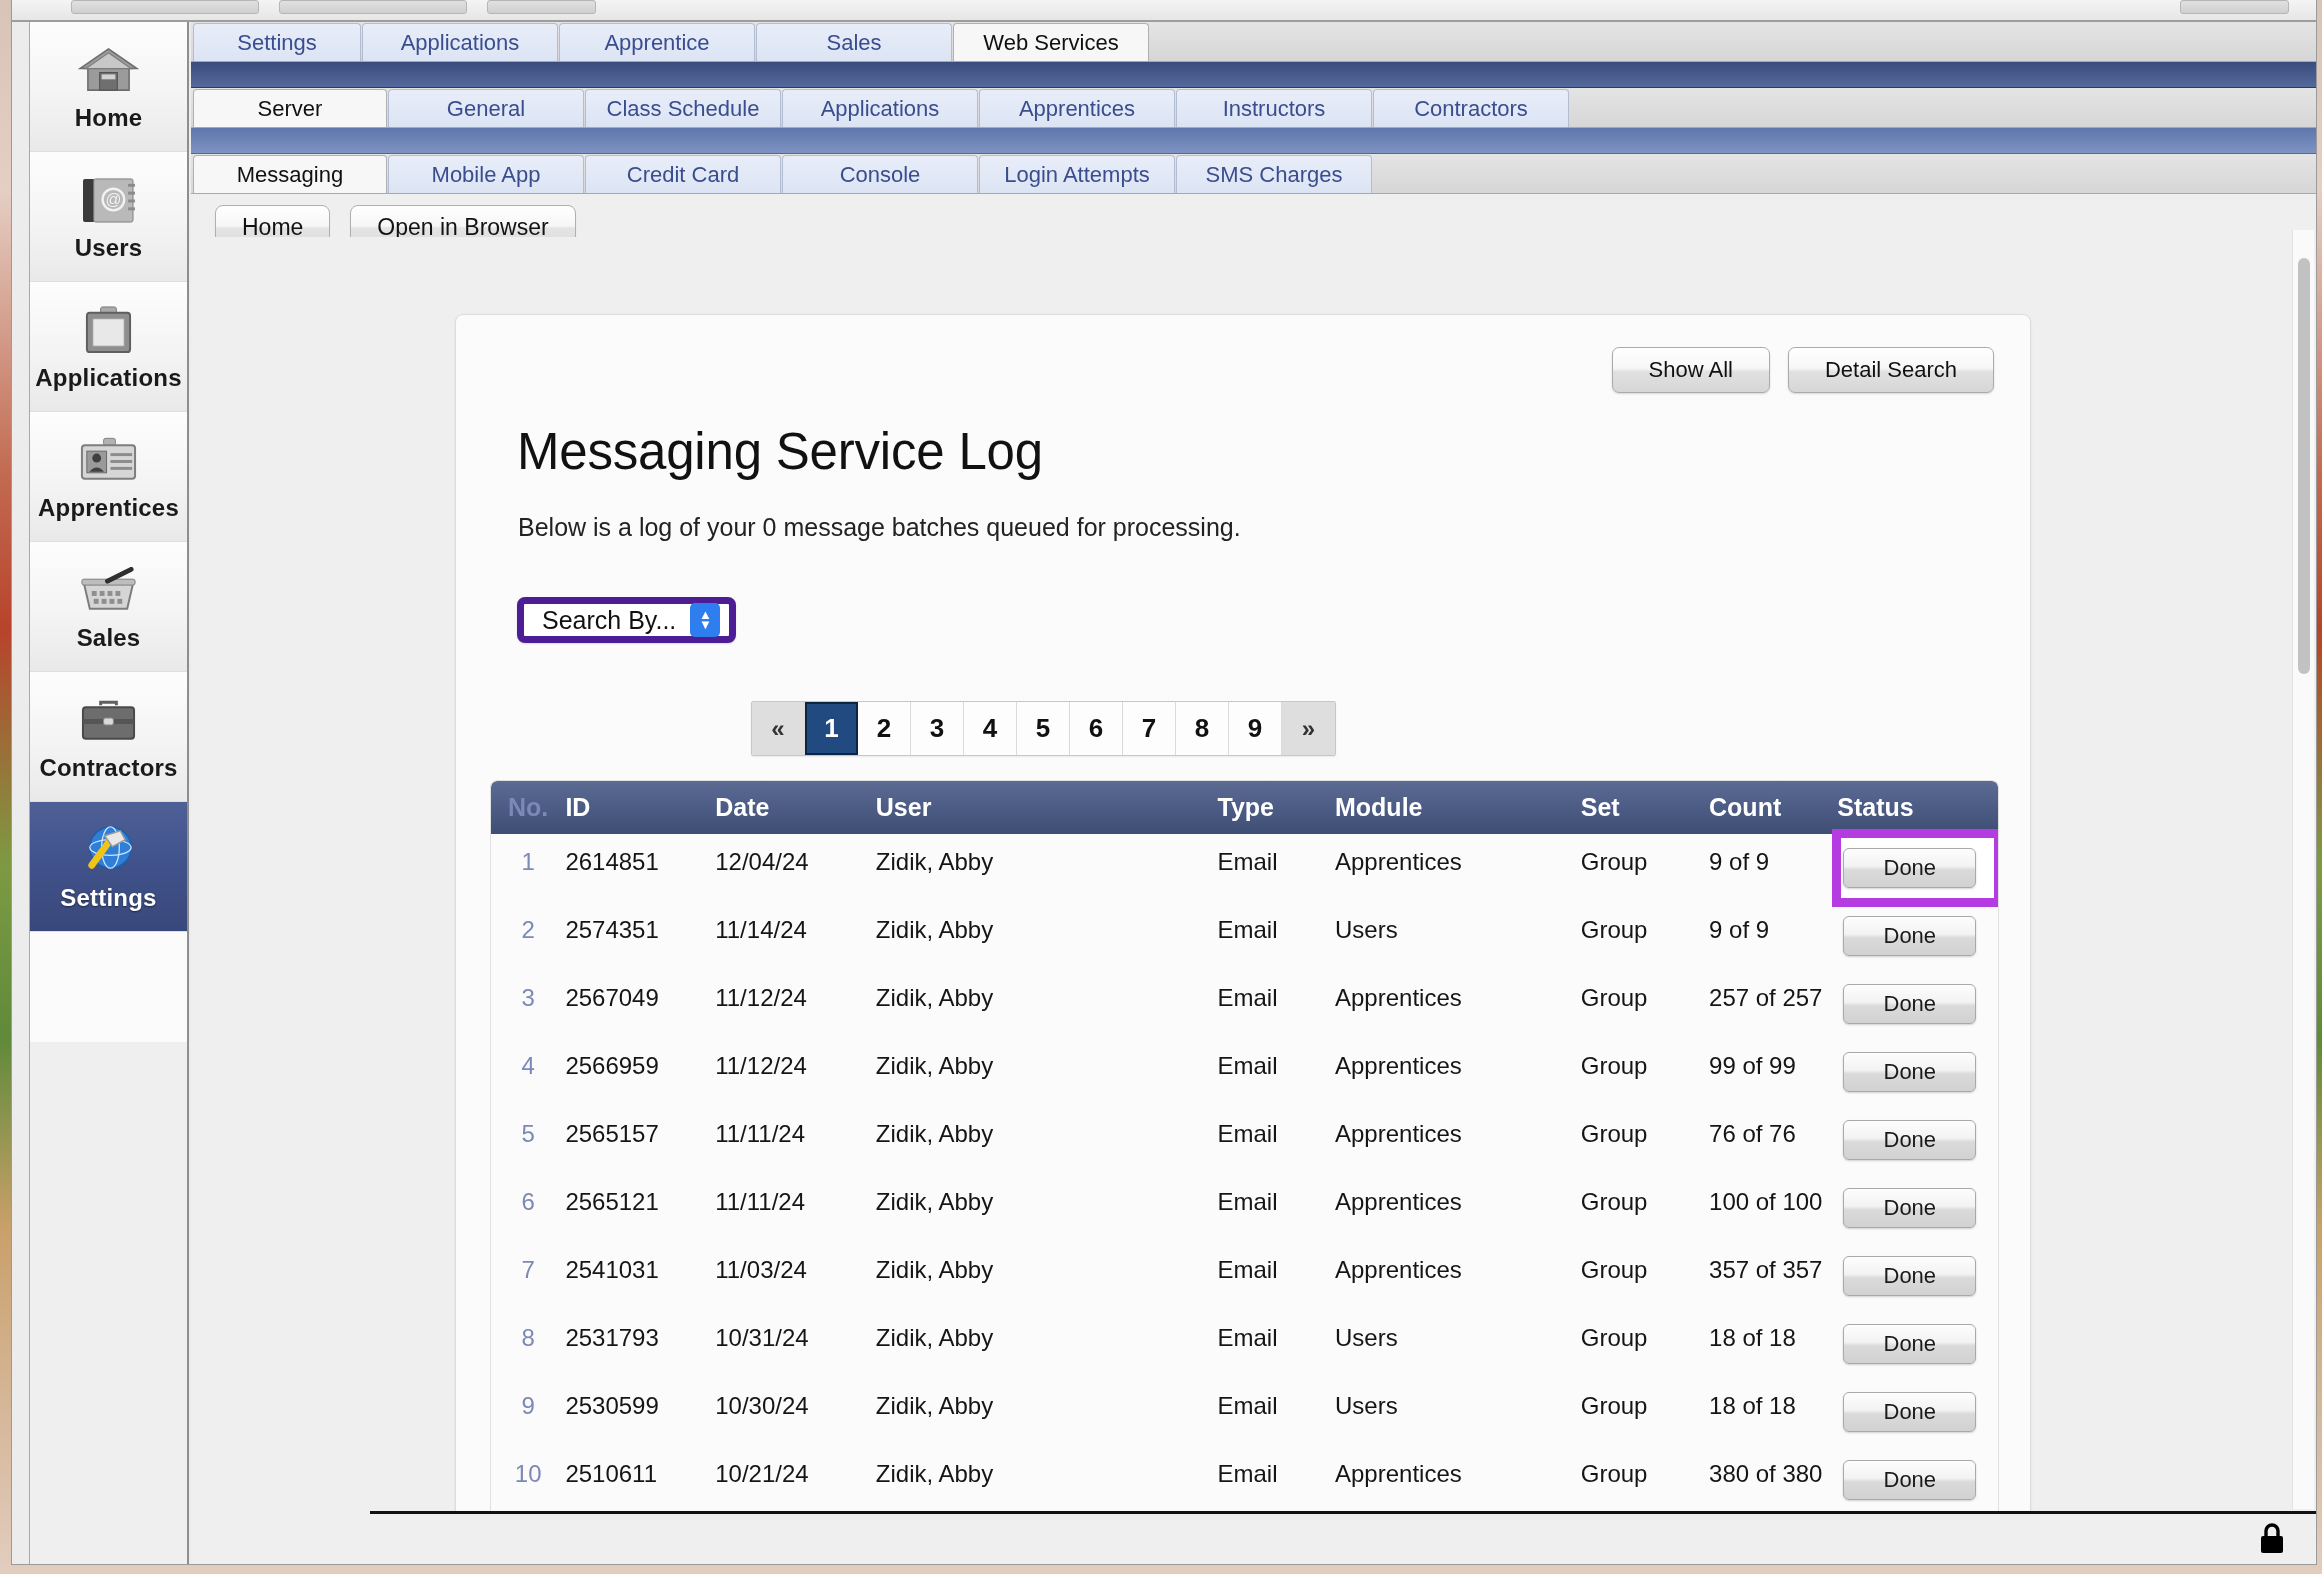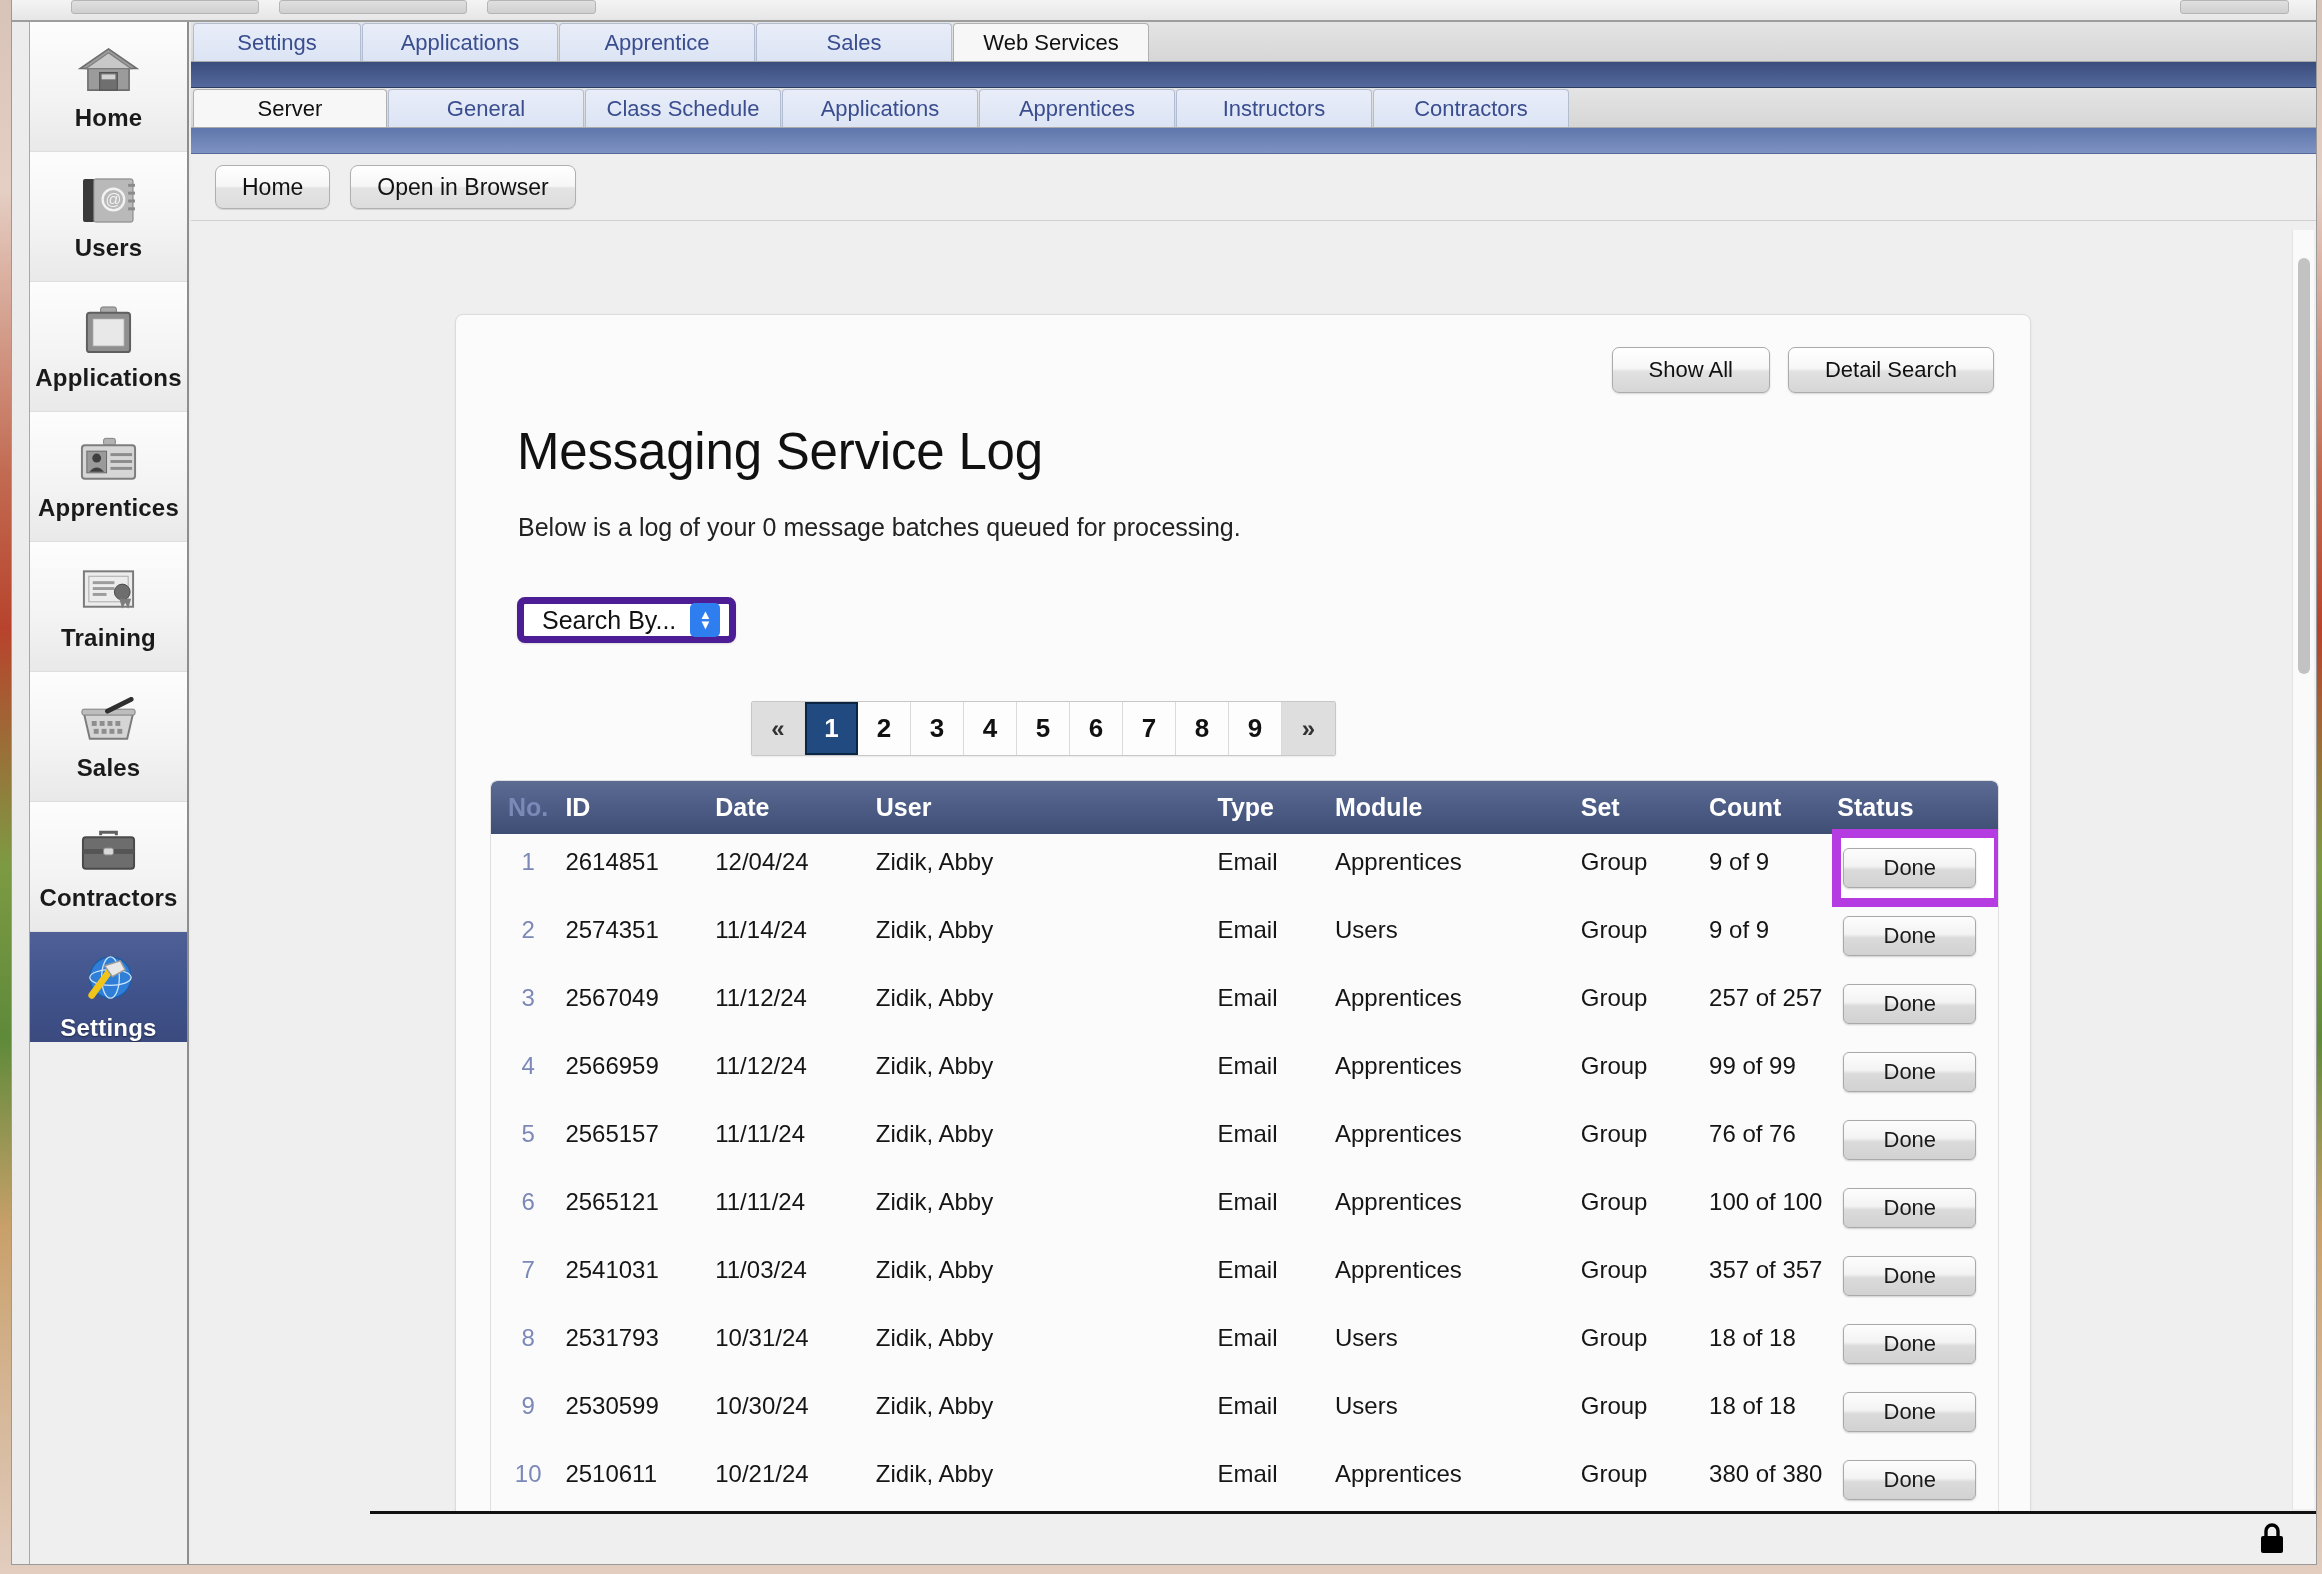--- a/index.html
+++ b/index.html
@@ -362,34 +362,20 @@
           <circle cx="19" cy="22" r="4.5" fill="#3f3f3f"></circle>
           <path d="M11.5 36 q7.5 -9 15 0 z" fill="#3f3f3f"></path>
           <rect x="33" y="17" width="22" height="3" fill="#8c8c8c"></rect>
           <rect x="33" y="24" width="22" height="3" fill="#8c8c8c"></rect>
           <rect x="33" y="31" width="22" height="3" fill="#8c8c8c"></rect>
         </svg>
       </span>
       <span class="nav-label">Apprentices</span>
     </div>
 
-    <div class="nav-item">
-      <span class="nav-icon">
-        <svg width="59" height="50" viewBox="0 0 60 50">
-          <rect x="5" y="5" width="50" height="36" fill="#ececec" stroke="#7a7a7a" stroke-width="2"></rect>
-          <rect x="10" y="10" width="40" height="26" fill="none" stroke="#a9a9a9"></rect>
-          <rect x="14" y="15" width="22" height="3" fill="#9c9c9c"></rect>
-          <rect x="14" y="21" width="22" height="3" fill="#9c9c9c"></rect>
-          <rect x="14" y="27" width="14" height="3" fill="#9c9c9c"></rect>
-          <circle cx="44" cy="26" r="8" fill="#6e6e6e" stroke="#4a4a4a"></circle>
-          <path d="M41 33 l3 10 3-6 3 6 3-10" fill="#7d7d7d"></path>
-        </svg>
-      </span>
-      <span class="nav-label">Training</span>
-    </div>
 
     <div class="nav-item">
       <span class="nav-icon">
         <svg width="61" height="48" viewBox="0 0 62 48">
           <path d="M6 16 h50 l-6 26 h-38 z" fill="#d5d5d5" stroke="#7c7c7c" stroke-width="2"></path>
           <rect x="4" y="12" width="54" height="6" rx="2" fill="#bdbdbd" stroke="#7c7c7c"></rect>
           <line x1="30" y1="14" x2="54" y2="2" stroke="#2f2f2f" stroke-width="5" stroke-linecap="round"></line>
           <g fill="#8e8e8e">
             <rect x="14" y="24" width="5" height="5"></rect>
               <rect x="22" y="24" width="5" height="5"></rect>
@@ -450,20 +436,29 @@
       <div class="tab" style="width:196px">General</div>
       <div class="tab" style="width:196px">Class Schedule</div>
       <div class="tab" style="width:196px">Applications</div>
       <div class="tab" style="width:196px">Apprentices</div>
       <div class="tab" style="width:196px">Instructors</div>
       <div class="tab" style="width:196px">Contractors</div>
       <div class="tabrow-spacer"></div>
     </div>
     <div class="tab-sep-light"></div>
 
+    <div class="tabrow">
+      <div class="tab active" style="width:194px">Messaging</div>
+      <div class="tab" style="width:196px">Mobile App</div>
+      <div class="tab" style="width:196px">Credit Card</div>
+      <div class="tab" style="width:196px">Console</div>
+      <div class="tab" style="width:196px">Login Attempts</div>
+      <div class="tab" style="width:196px">SMS Charges</div>
+      <div class="tabrow-spacer"></div>
+    </div>
 
     <div id="actionbar">
       <button class="aqua-btn">Home</button>
       <button class="aqua-btn">Open in Browser</button>
     </div>
 
     <div id="page-body">
 
       <div id="card">
 

